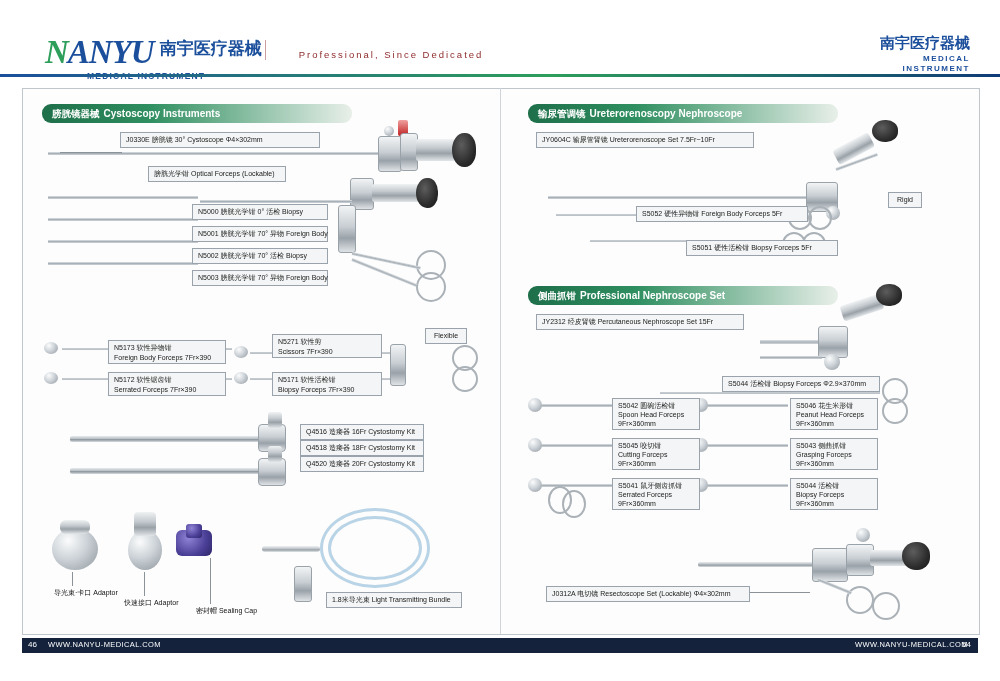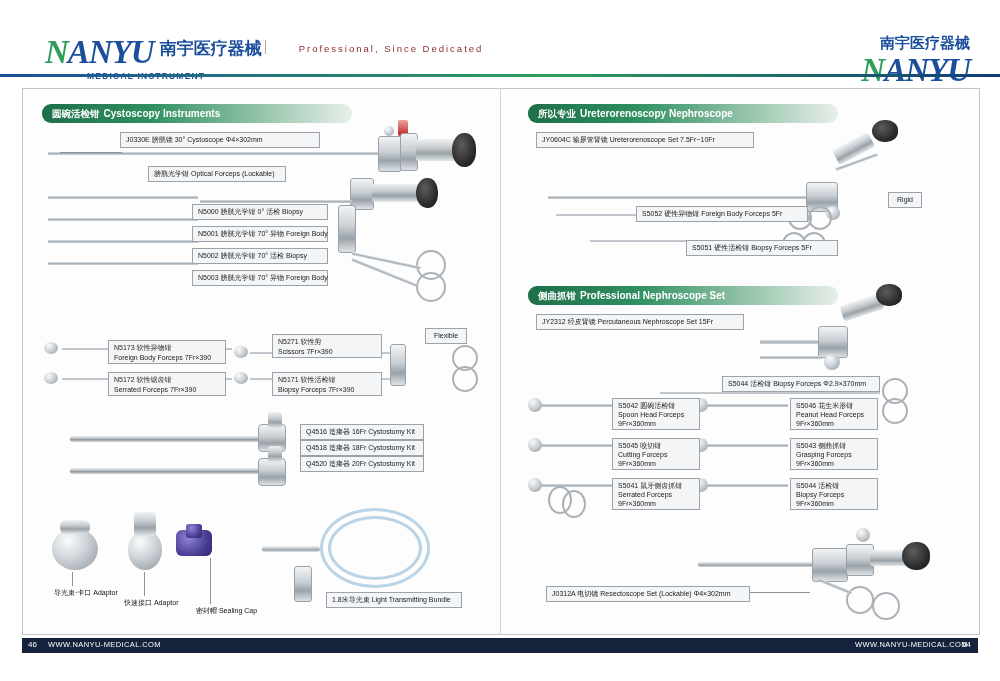--- a/index.html
+++ b/index.html
@@ -90,21 +90,21 @@
   }
   .slogan-cn {
     color: #8e2b2b;
     font-size: 12px;
     letter-spacing: 6px;
   }
   .slogan-en {
     color: #8e2b2b;
     font-size: 9.5px;
     letter-spacing: 2px;
-    margin-top: 3px;
+    margin-top: 9px;
   }
   .header-rule {
     position: absolute;
     left: 0; top: 74px;
     width: 1000px;
     height: 3px;
     background: linear-gradient(to right, #1b4f9c 0%, #2e9e5b 55%, #0f3b78 100%);
   }
 
   
@@ -281,33 +281,32 @@
       <span class="nanyu-word"><span class="nanyu-n">N</span><span class="nanyu-rest">ANYU</span></span><span class="logo-cn">南宇医疗器械</span>
       <div class="logo-sub">MEDICAL INSTRUMENT</div>
     </div>
 
     <div class="slogan">
       <div class="slogan-en">Professional, Since Dedicated</div>
     </div>
 
     <div class="logo-right">
       <div class="nanyu-cn">南宇医疗器械</div>
-      <span class="nanyu-word"><span class="nanyu-n">N</span><span class="nanyu-rest">ANYU</span></span>
       <div class="sub2">MEDICAL</div>
       <div class="sub2">INSTRUMENT</div>
     </div>
 
     <div class="header-rule"></div>
   </div>
 
   <div class="page-border"></div>
   <div class="center-divider"></div>
 
   <div class="section-head" style="left:42px; top:104px; width:310px;">
-    <span class="cn">圆碗活检钳</span><span class="en">Cystoscopy Instruments</span>
+    <span class="cn">膀胱镜器械</span><span class="en">Cystoscopy Instruments</span>
   </div>
 
   <div class="shaft-thin" style="left:48px; top:152px; width:330px; height:3px;"></div>
   <div class="body-block" style="left:378px; top:136px; width:22px; height:34px;"></div>
   <div class="red-band" style="left:398px; top:120px; width:10px; height:16px;"></div>
   <div class="body-block" style="left:400px; top:133px; width:16px; height:36px;"></div>
   <div class="tube" style="left:416px; top:139px; width:40px; height:22px;"></div>
   <div class="eyecup" style="left:452px; top:133px; width:24px; height:34px;"></div>
   <div class="knob" style="left:384px; top:126px; width:10px; height:10px;"></div>
 
@@ -392,21 +391,21 @@
   <div class="leadv" style="left:144px; top:572px; height:24px;"></div>
   <div class="leadv" style="left:210px; top:558px; height:46px;"></div>
 
   <div class="cable" style="left:320px; top:508px; width:104px; height:74px;"></div>
   <div class="cable" style="left:328px; top:516px; width:88px; height:58px;"></div>
   <div class="tube" style="left:262px; top:546px; width:58px; height:6px;"></div>
   <div class="body-block" style="left:294px; top:566px; width:16px; height:34px;"></div>
   <div class="label" style="left:326px; top:592px; width:136px;">1.8米导光束  Light Transmitting Bundle</div>
 
   <div class="section-head" style="left:528px; top:104px; width:310px;">
-    <span class="cn">所以专业</span><span class="en">Ureterorenoscopy  Nephroscope</span>
+    <span class="cn">输尿管调镜</span><span class="en">Ureterorenoscopy  Nephroscope</span>
   </div>
 
   <div class="label" style="left:536px; top:132px; width:218px;">JY0604C 输尿管肾镜 Ureterorenoscope Set 7.5Fr~10Fr</div>
 
   <div class="shaft-thin" style="left:548px; top:196px; width:260px; height:3px;"></div>
   <div class="body-block" style="left:806px; top:182px; width:30px; height:28px;"></div>
   <div class="shaft-thin" style="left:836px; top:168px; width:44px; height:3px; transform:rotate(-20deg); transform-origin:left center;"></div>
   <div class="tube" style="left:836px; top:150px; width:40px; height:16px; transform:rotate(-28deg); transform-origin:left center;"></div>
   <div class="eyecup" style="left:872px; top:120px; width:26px; height:22px;"></div>
   <div class="knob" style="left:826px; top:206px; width:14px; height:14px;"></div>

